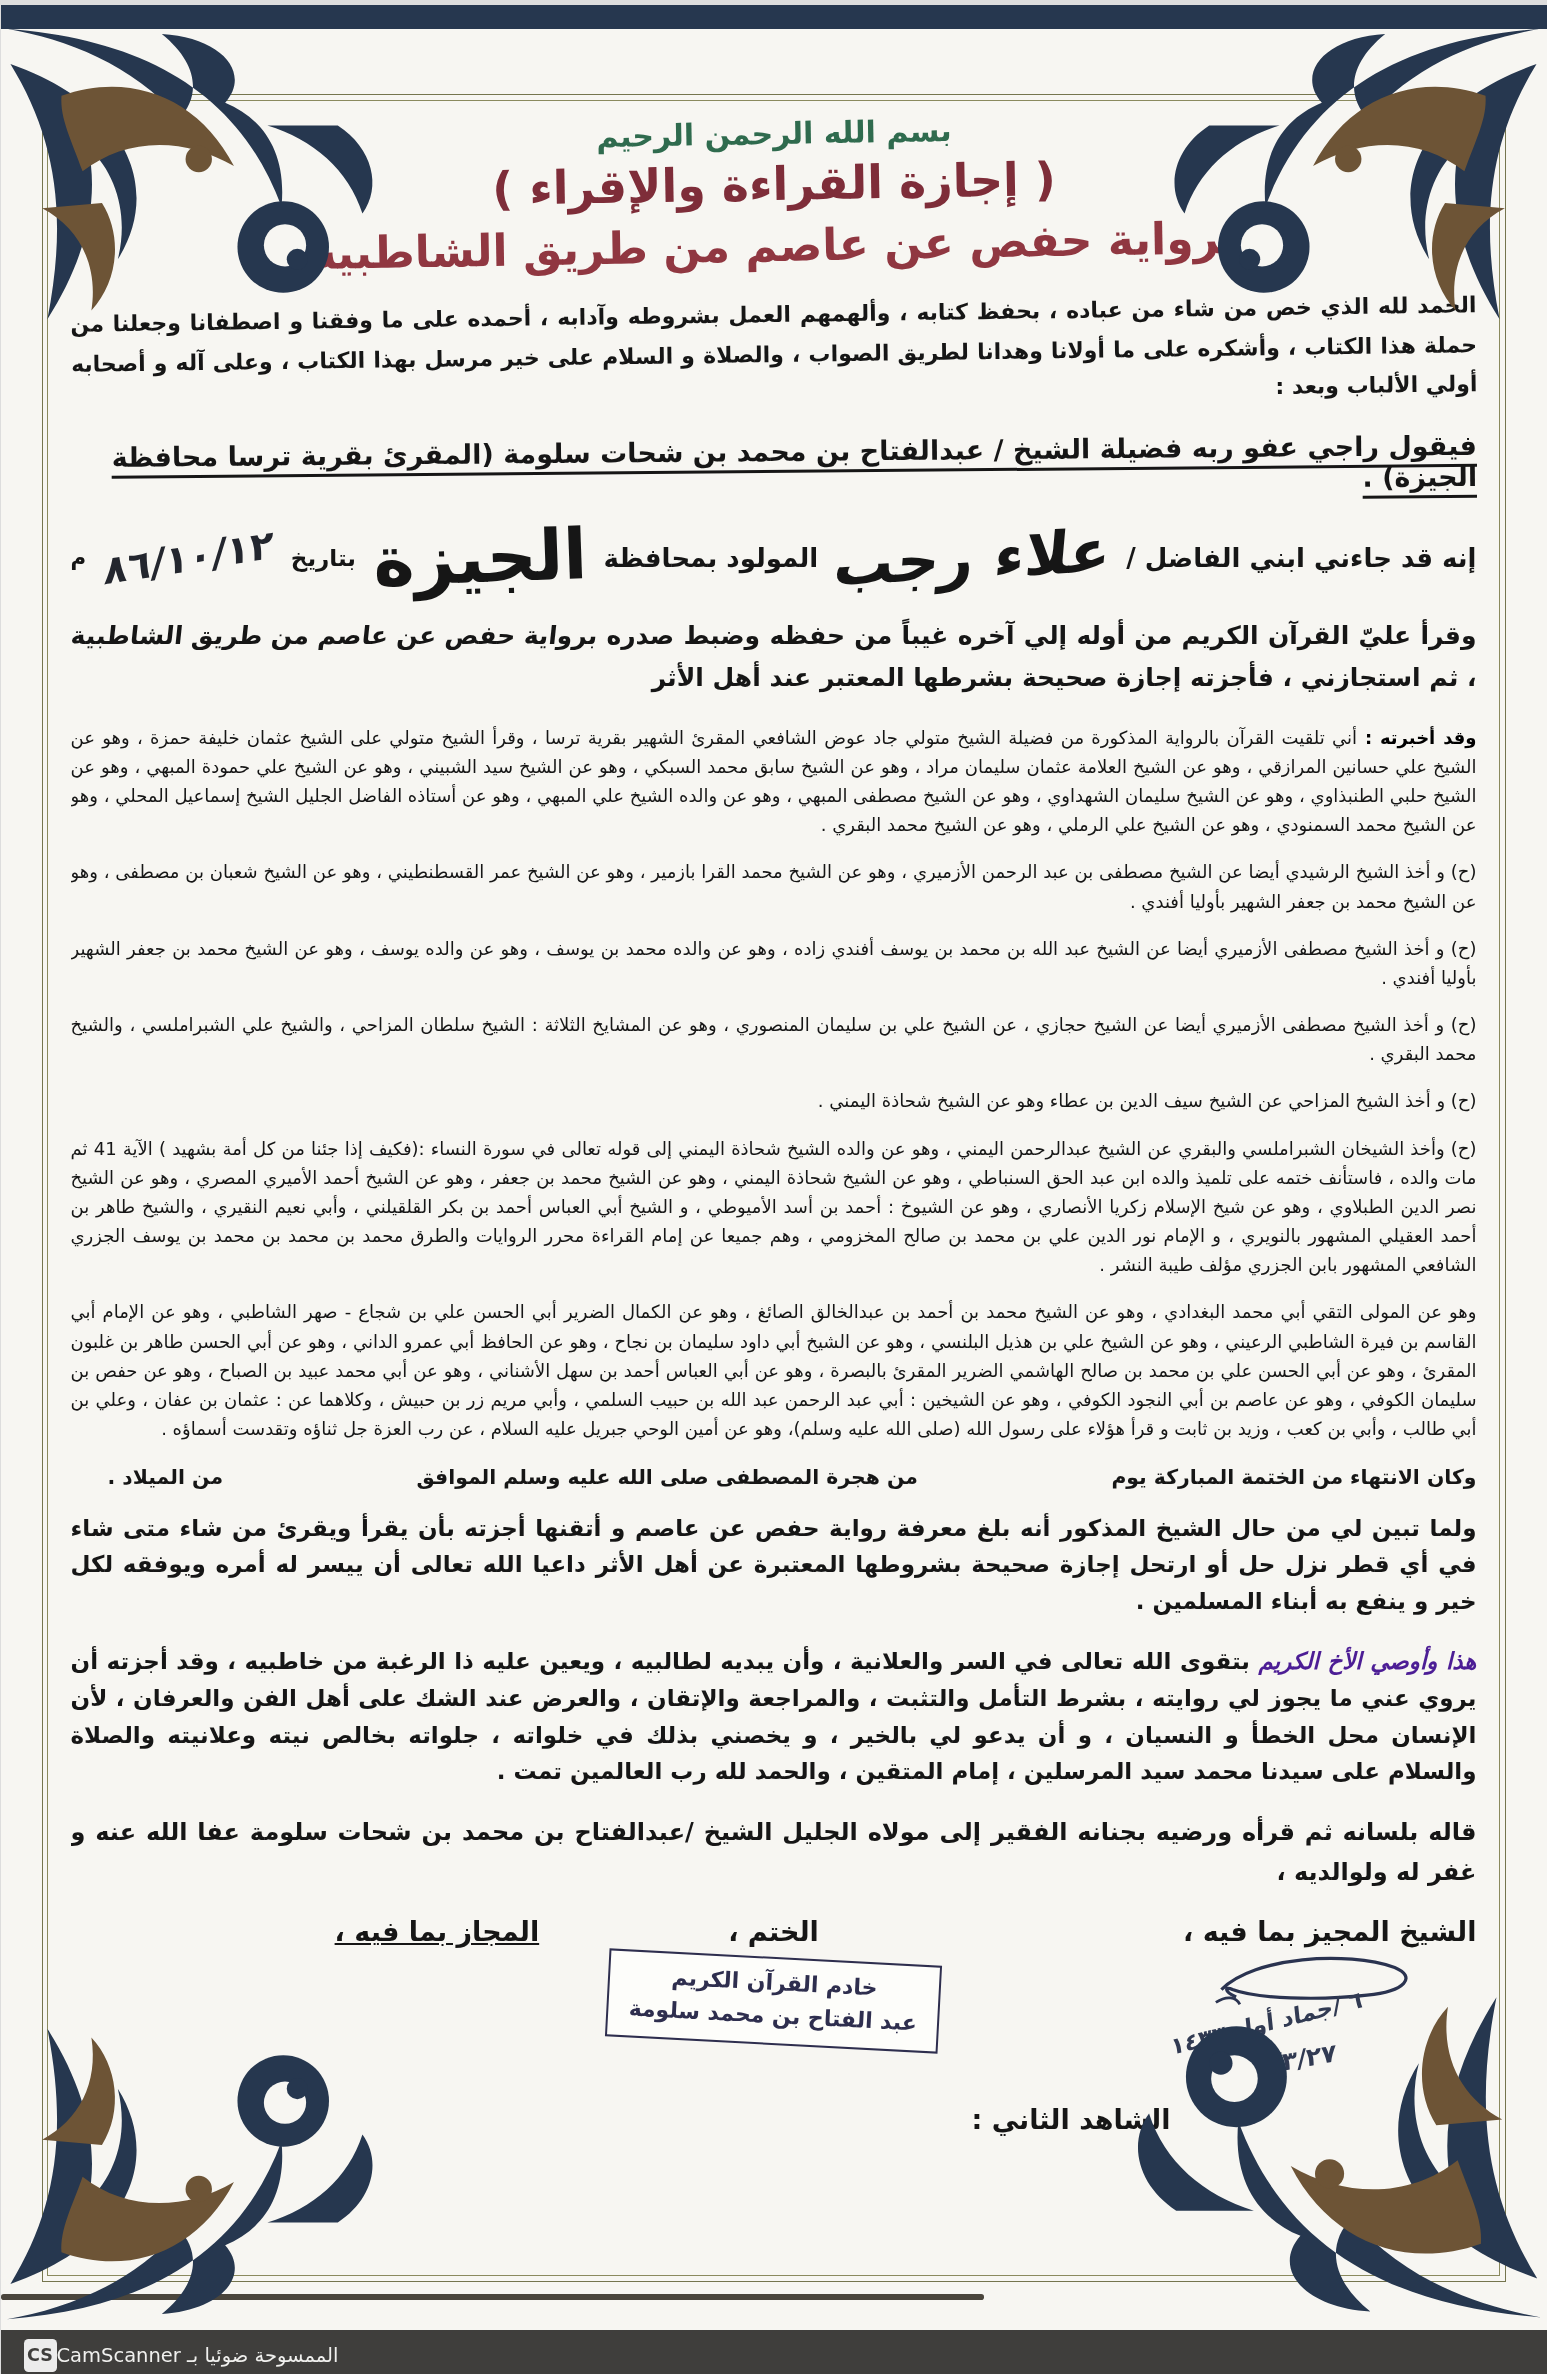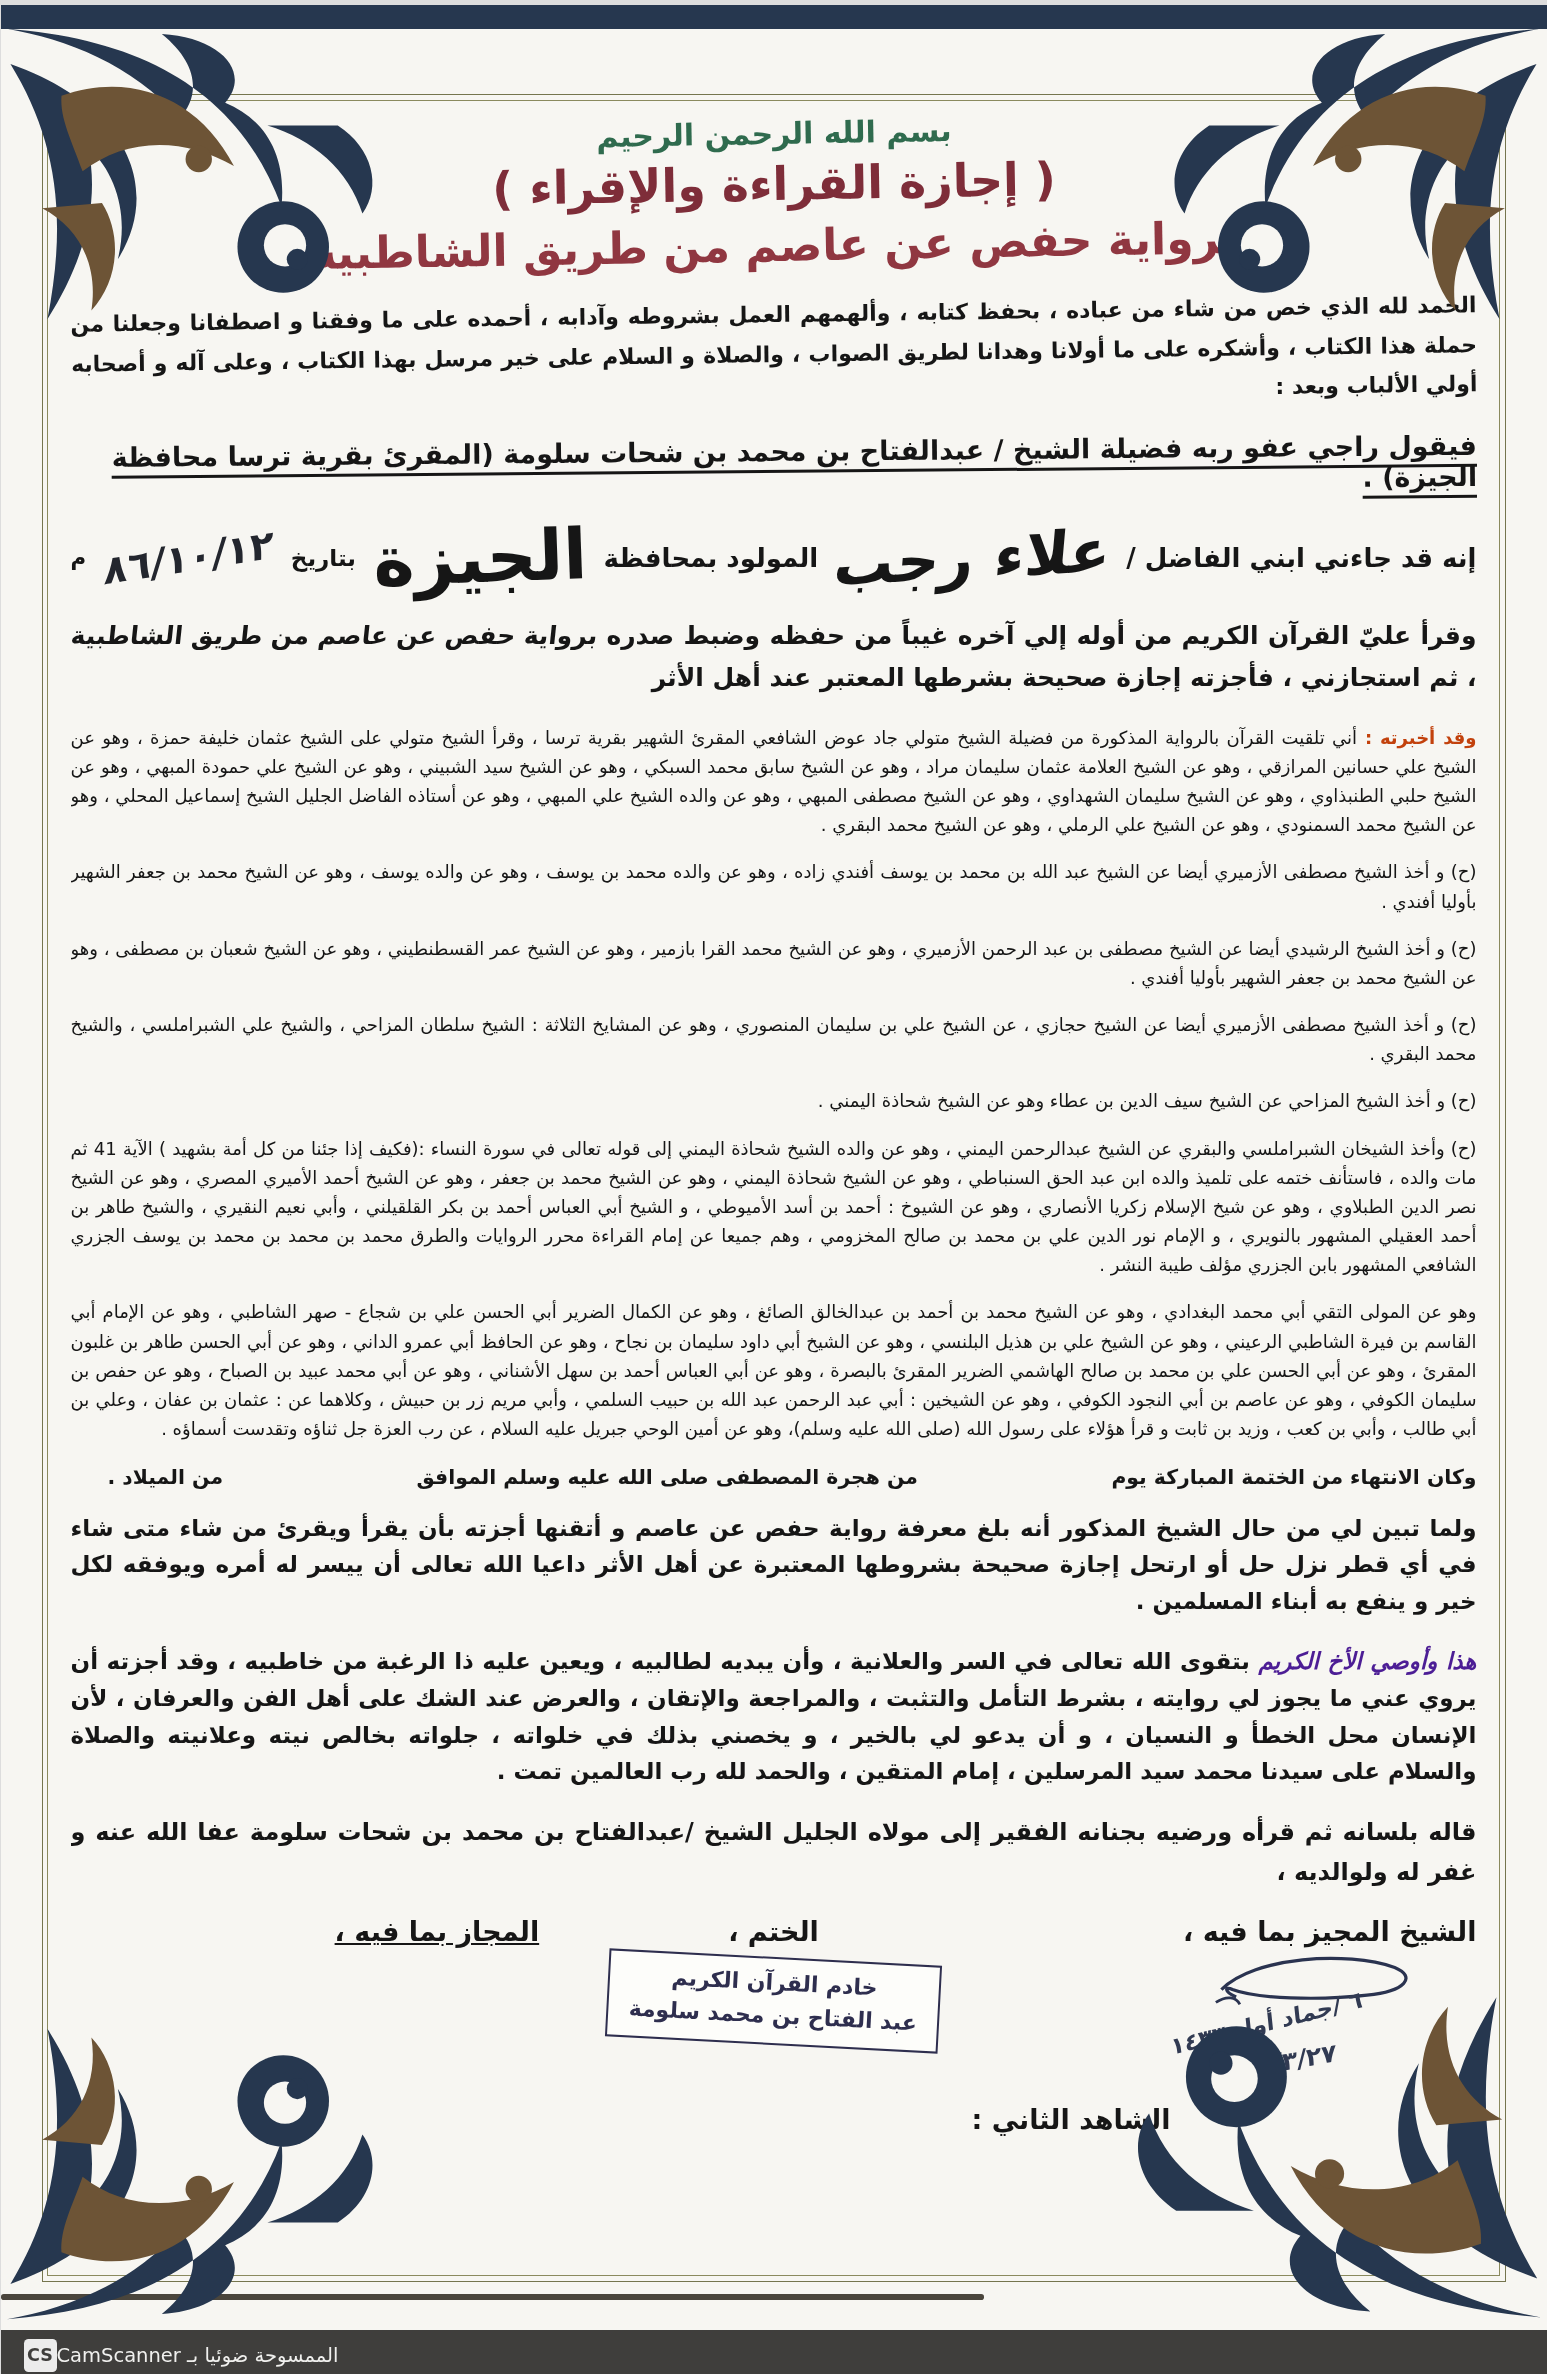--- a/index.html
+++ b/index.html
@@ -22,21 +22,21 @@
   .s-prefix{font-size:26px;font-weight:bold;white-space:nowrap;}
   .s-name{font-size:59px;font-weight:bold;transform:skewX(-8deg) rotate(-3deg);white-space:nowrap;}
   .s-born{font-size:26px;font-weight:bold;white-space:nowrap;}
   .s-gov{font-size:70px;font-weight:bold;transform:rotate(-2deg);white-space:nowrap;}
   .s-datelabel{font-size:23px;font-weight:bold;white-space:nowrap;}
   .s-date{font-size:39px;font-weight:bold;transform:rotate(-9deg) skewX(-10deg);color:#23262e;white-space:nowrap;}
   .s-era{font-size:21.3px;font-weight:bold;}
   .reading{font-size:25px;font-weight:bold;line-height:1.65;text-align:justify;margin-top:16.7px;}
   .riwaya{transform:skewX(-6deg);display:inline-block;}
   .sanad{font-size:18px;line-height:1.62;text-align:justify;margin-top:18.6px;}
-  .sanad-lead{color:#c2410c;font-weight:bold;}
+  .sanad-lead{color:#000000;font-weight:bold;}
   .chain{font-size:18px;line-height:1.62;text-align:justify;margin-top:7.4px;}
   .completion{display:flex;justify-content:space-between;font-size:20.4px;font-weight:bold;margin-top:22px;padding-left:37px;}
   .closing1,.closing2{font-size:23px;font-weight:bold;line-height:1.6;text-align:justify;}
   .closing1{margin-top:20.4px;}
   .closing2{margin-top:9.3px;}
   .lead2{color:#4c1d95;font-style:italic;}
   .said{font-size:24px;font-weight:bold;line-height:1.65;margin-top:16.7px;text-align:justify;}
   .sig-row{display:flex;margin-top:20.4px;align-items:flex-start;}
   .sig-col{flex:1;}
   .sig-label{font-size:27px;font-weight:bold;white-space:nowrap;}
@@ -145,22 +145,22 @@
       <span class="s-gov">الجيزة</span>
       <span class="s-datelabel">بتاريخ</span>
       <span class="s-date">٨٦/١٠/١٢</span>
       <span class="s-era">م</span>
     </div>
 
     <p class="reading"><span>وقرأ عليّ القرآن الكريم من أوله إلي آخره غيباً من حفظه وضبط صدره </span><span class="riwaya">برواية حفص عن عاصم من طريق الشاطبية</span><span> ، ثم استجازني ، فأجزته إجازة صحيحة بشرطها المعتبر عند أهل الأثر</span></p>
 
     <p class="sanad"><span class="sanad-lead">وقد أخبرته : </span><span>أني تلقيت القرآن بالرواية المذكورة من فضيلة الشيخ متولي جاد عوض الشافعي المقرئ الشهير بقرية ترسا ، وقرأ الشيخ متولي على الشيخ عثمان خليفة حمزة ، وهو عن الشيخ علي حسانين المرازقي ، وهو عن الشيخ العلامة عثمان سليمان مراد ، وهو عن الشيخ سابق محمد السبكي ، وهو عن الشيخ سيد الشبيني ، وهو عن الشيخ علي حمودة المبهي ، وهو عن الشيخ حلبي الطنبذاوي ، وهو عن الشيخ سليمان الشهداوي ، وهو عن الشيخ مصطفى المبهي ، وهو عن والده الشيخ علي المبهي ، وهو عن أستاذه الفاضل الجليل الشيخ إسماعيل المحلي ، وهو عن الشيخ محمد السمنودي ، وهو عن الشيخ علي الرملي ، وهو عن الشيخ محمد البقري .</span></p>
 
+    <p class="chain">(ح) و أخذ الشيخ الرشيدي أيضا عن الشيخ مصطفى بن عبد الرحمن الأزميري ، وهو عن الشيخ محمد القرا بازمير ، وهو عن الشيخ عمر القسطنطيني ، وهو عن الشيخ شعبان بن مصطفى ، وهو عن الشيخ محمد بن جعفر الشهير بأوليا أفندي .</p>
     <p class="chain">(ح) و أخذ الشيخ مصطفى الأزميري أيضا عن الشيخ عبد الله بن محمد بن يوسف أفندي زاده ، وهو عن والده محمد بن يوسف ، وهو عن والده يوسف ، وهو عن الشيخ محمد بن جعفر الشهير بأوليا أفندي .</p>
-    <p class="chain">(ح) و أخذ الشيخ الرشيدي أيضا عن الشيخ مصطفى بن عبد الرحمن الأزميري ، وهو عن الشيخ محمد القرا بازمير ، وهو عن الشيخ عمر القسطنطيني ، وهو عن الشيخ شعبان بن مصطفى ، وهو عن الشيخ محمد بن جعفر الشهير بأوليا أفندي .</p>
     <p class="chain">(ح) و أخذ الشيخ مصطفى الأزميري أيضا عن الشيخ حجازي ، عن الشيخ علي بن سليمان المنصوري ، وهو عن المشايخ الثلاثة : الشيخ سلطان المزاحي ، والشيخ علي الشبراملسي ، والشيخ محمد البقري .</p>
     <p class="chain">(ح) و أخذ الشيخ المزاحي عن الشيخ سيف الدين بن عطاء وهو عن الشيخ شحاذة اليمني .</p>
     <p class="chain">(ح) وأخذ الشيخان الشبراملسي والبقري عن الشيخ عبدالرحمن اليمني ، وهو عن والده الشيخ شحاذة اليمني إلى قوله تعالى في سورة النساء :(فكيف إذا جئنا من كل أمة بشهيد ) الآية 41 ثم مات والده ، فاستأنف ختمه على تلميذ والده ابن عبد الحق السنباطي ، وهو عن الشيخ شحاذة اليمني ، وهو عن الشيخ محمد بن جعفر ، وهو عن الشيخ أحمد الأميري المصري ، وهو عن الشيخ نصر الدين الطبلاوي ، وهو عن شيخ الإسلام زكريا الأنصاري ، وهو عن الشيوخ : أحمد بن أسد الأميوطي ، و الشيخ أبي العباس أحمد بن بكر القلقيلني ، وأبي نعيم النقيري ، والشيخ طاهر بن أحمد العقيلي المشهور بالنويري ، و الإمام نور الدين علي بن محمد بن صالح المخزومي ، وهم جميعا عن إمام القراءة محرر الروايات والطرق محمد بن محمد بن محمد بن يوسف الجزري الشافعي المشهور بابن الجزري مؤلف طيبة النشر .</p>
     <p class="chain">وهو عن المولى التقي أبي محمد البغدادي ، وهو عن الشيخ محمد بن أحمد بن عبدالخالق الصائغ ، وهو عن الكمال الضرير أبي الحسن علي بن شجاع - صهر الشاطبي ، وهو عن الإمام أبي القاسم بن فيرة الشاطبي الرعيني ، وهو عن الشيخ علي بن هذيل البلنسي ، وهو عن الشيخ أبي داود سليمان بن نجاح ، وهو عن الحافظ أبي عمرو الداني ، وهو عن أبي الحسن طاهر بن غلبون المقرئ ، وهو عن أبي الحسن علي بن محمد بن صالح الهاشمي الضرير المقرئ بالبصرة ، وهو عن أبي العباس أحمد بن سهل الأشناني ، وهو عن أبي محمد عبيد بن الصباح ، وهو عن حفص بن سليمان الكوفي ، وهو عن عاصم بن أبي النجود الكوفي ، وهو عن الشيخين : أبي عبد الرحمن عبد الله بن حبيب السلمي ، وأبي مريم زر بن حبيش ، وكلاهما عن : عثمان بن عفان ، وعلي بن أبي طالب ، وأبي بن كعب ، وزيد بن ثابت و قرأ هؤلاء على رسول الله (صلى الله عليه وسلم)، وهو عن أمين الوحي جبريل عليه السلام ، عن رب العزة جل ثناؤه وتقدست أسماؤه .</p>
 
     <div class="completion">
       <span>وكان الانتهاء من الختمة المباركة يوم</span>
       <span>من هجرة المصطفى صلى الله عليه وسلم الموافق</span>
       <span>من الميلاد .</span>
     </div>

